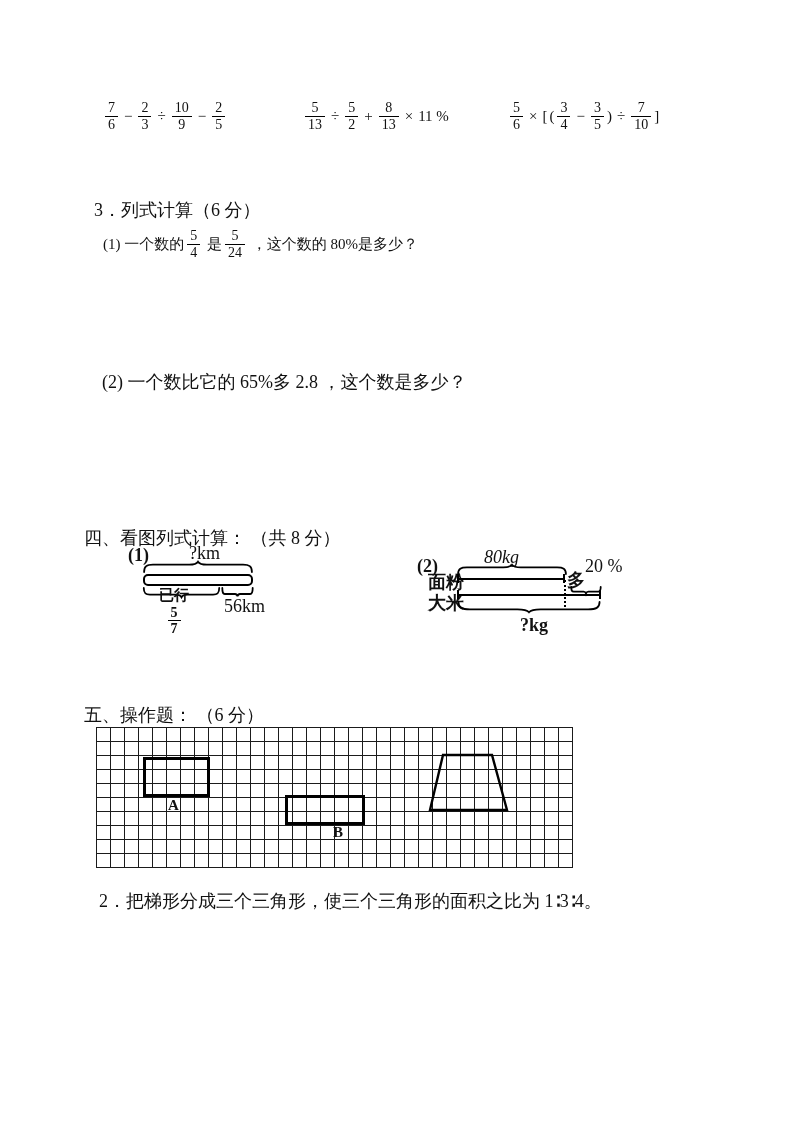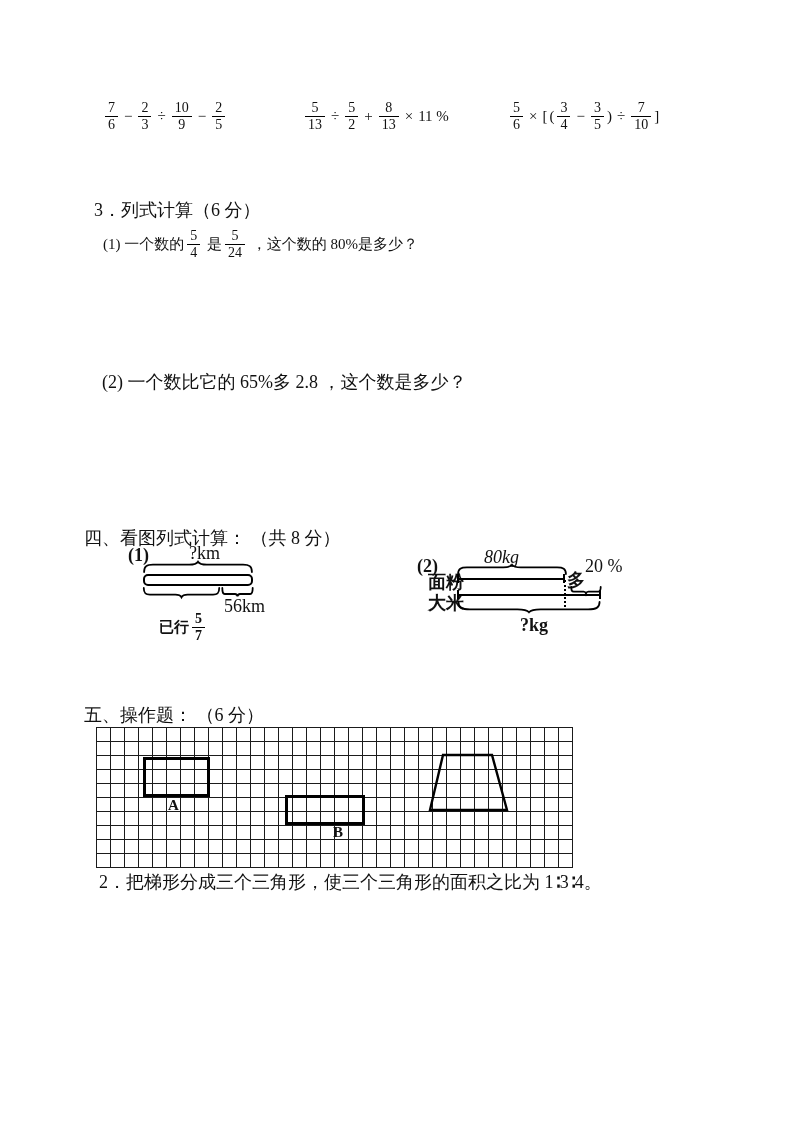--- a/index.html
+++ b/index.html
@@ -127,21 +127,21 @@
   <svg class="brace" style="left:143px;top:561px;width:110px;height:11px;" viewBox="0 0 100 12" preserveAspectRatio="none">
     <path d="M1,12 C1,5.5 3.5,4 9,4 L42,4 C46.5,4 48.8,3 50,0.8 C51.2,3 53.5,4 58,4 L91,4 C96.5,4 99,5.5 99,12"></path>
   </svg>
   <div class="bar-rounded" style="left:143px;top:574px;width:110px;height:12px;"></div>
   <svg class="brace down" style="left:143px;top:588px;width:77px;height:10px;" viewBox="0 0 100 12" preserveAspectRatio="none">
     <path d="M1,12 C1,5.5 3.5,4 9,4 L42,4 C46.5,4 48.8,3 50,0.8 C51.2,3 53.5,4 58,4 L91,4 C96.5,4 99,5.5 99,12"></path>
   </svg>
   <svg class="brace down" style="left:222px;top:588px;width:31px;height:9px;" viewBox="0 0 100 12" preserveAspectRatio="none">
     <path d="M1,12 C1,5.5 3.5,4 9,4 L42,4 C46.5,4 48.8,3 50,0.8 C51.2,3 53.5,4 58,4 L91,4 C96.5,4 99,5.5 99,12"></path>
   </svg>
-  <div class="expr" style="left:158px;top:612px;height:30px;font-weight:bold;">
+  <div class="expr" style="left:158px;top:586px;height:30px;font-weight:bold;flex-direction:column;">
       <span class="txt">已行</span>
       <span class="frac">
         <span class="num">5</span>
         <span class="den">7</span>
       </span>
     </div>
   <div class="abs cn" style="left:224px;top:596px;">56km</div>
 
   <div class="abs cn bold" style="left:417px;top:556px;">(2)</div>
   <div class="abs cn" style="left:484px;top:547px;font-style:italic;">80kg</div>
@@ -178,15 +178,15 @@
   <div class="shape-rect" style="left:143px;top:757px;width:67px;height:40px;"></div>
   <div class="shape-label" style="left:168px;top:797px;">A</div>
 
   <div class="shape-rect" style="left:285px;top:795px;width:80px;height:30px;"></div>
   <div class="shape-label" style="left:333px;top:824px;">B</div>
 
   <svg class="abs" style="left:424px;top:748px;width:90px;height:66px;" viewBox="0 0 90 66">
     <polygon points="19,7 68,7 83,62 6,62" fill="none" stroke="#000" stroke-width="2.4"></polygon>
   </svg>
 
-  <div class="abs cn" style="left:99px;top:870px;">2．把梯形分成三个三角形，使三个三角形的面积之比为 1∶3∶4。</div>
+  <div class="abs cn" style="left:99px;top:889px;">2．把梯形分成三个三角形，使三个三角形的面积之比为 1∶3∶4。</div>
 
 </div>
 
 </body></html>

